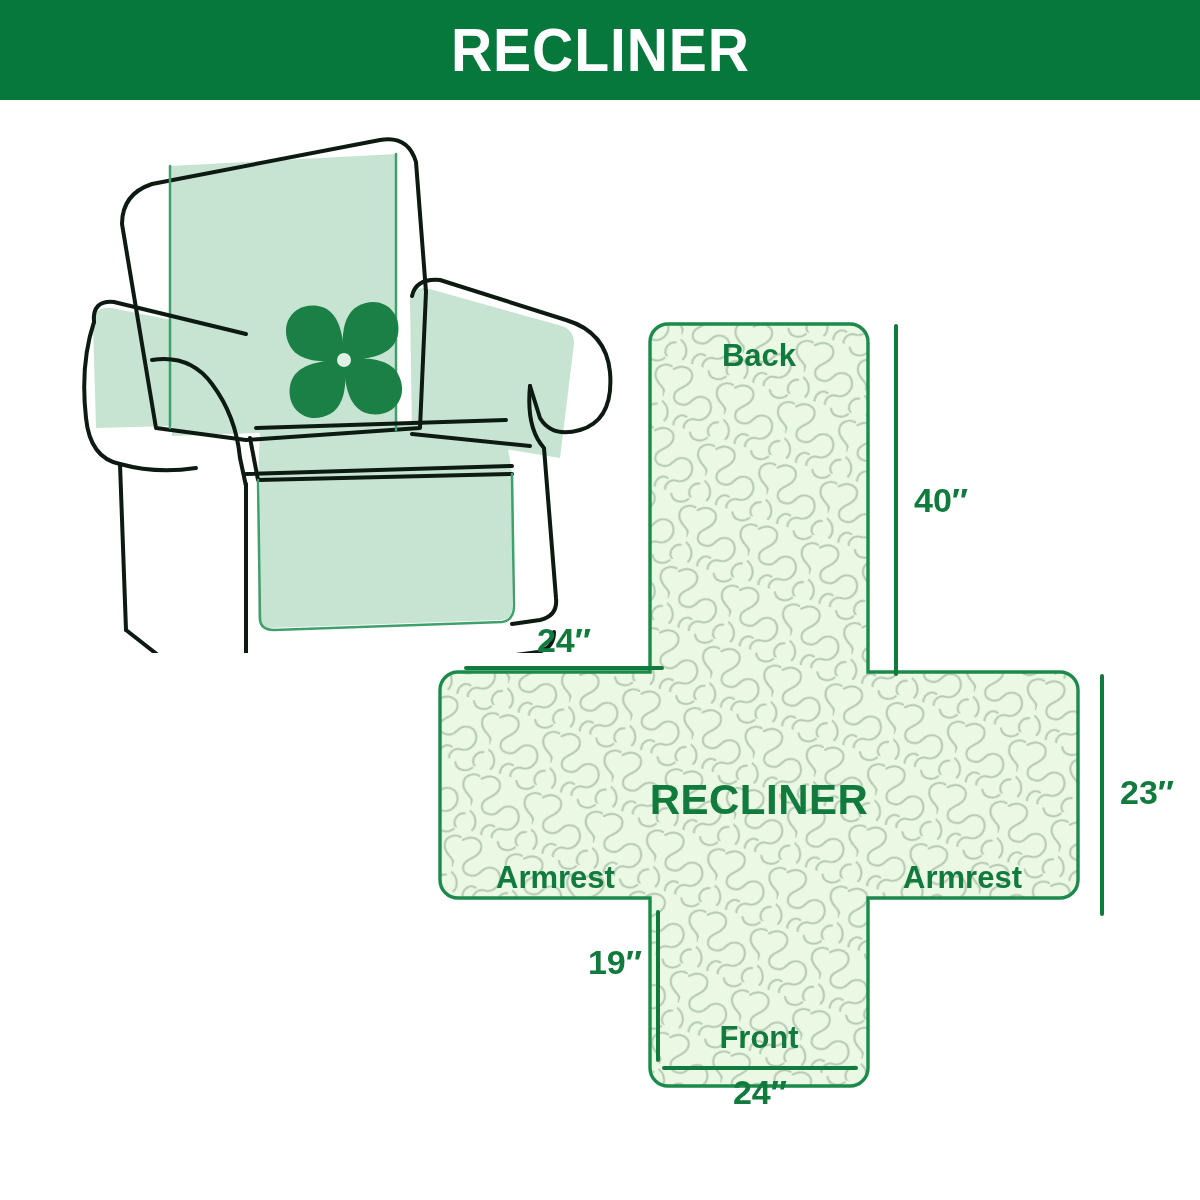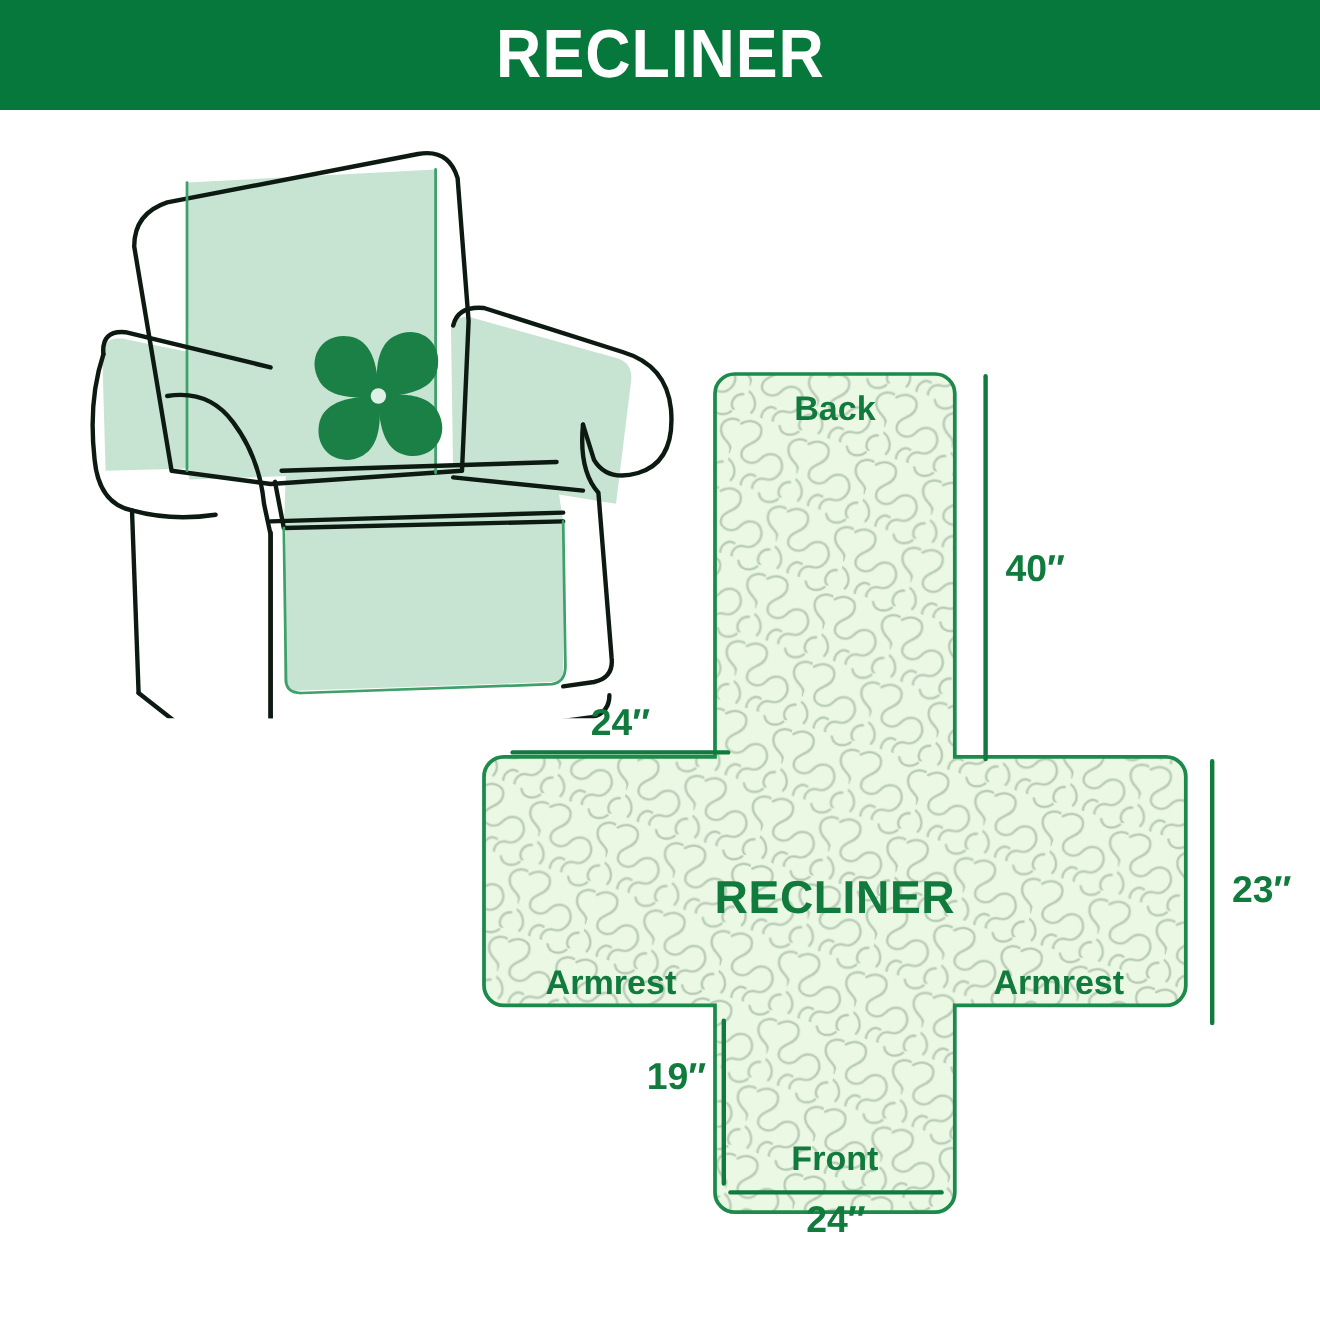--- a/index.html
+++ b/index.html
@@ -47,21 +47,21 @@
     top: 128px;
     width: 580px;
     height: 525px;
   }
   #chair-illustration svg { display: block; width: 100%; height: 100%; }
 
   
   #pattern-diagram {
     position: absolute;
     left: 430px;
-    top: 300px;
+    top: 284px;
     width: 770px;
     height: 850px;
     text-align: center;
   }
   #pattern-diagram svg { display: block; width: 100%; height: 100%; }
 
   .diagram-label {
     font-family: "Liberation Sans", sans-serif;
     font-weight: 700;
     fill: #117a3d;

